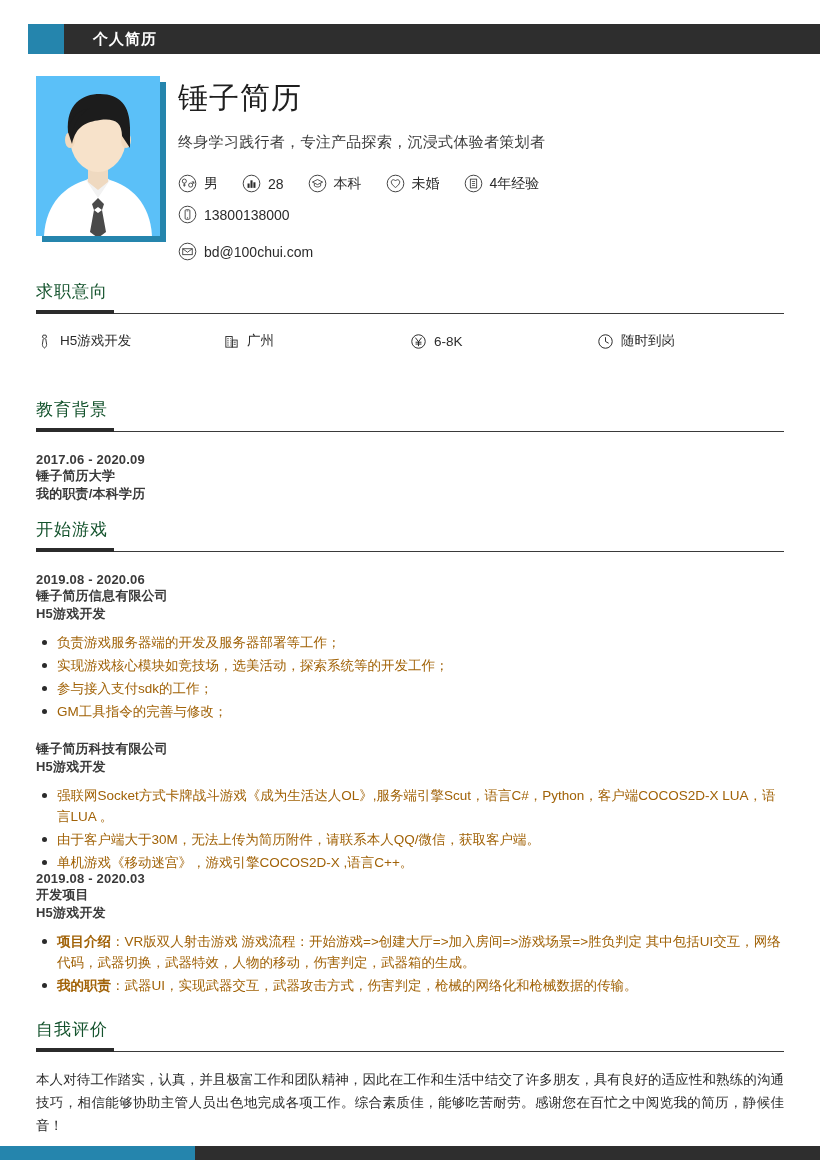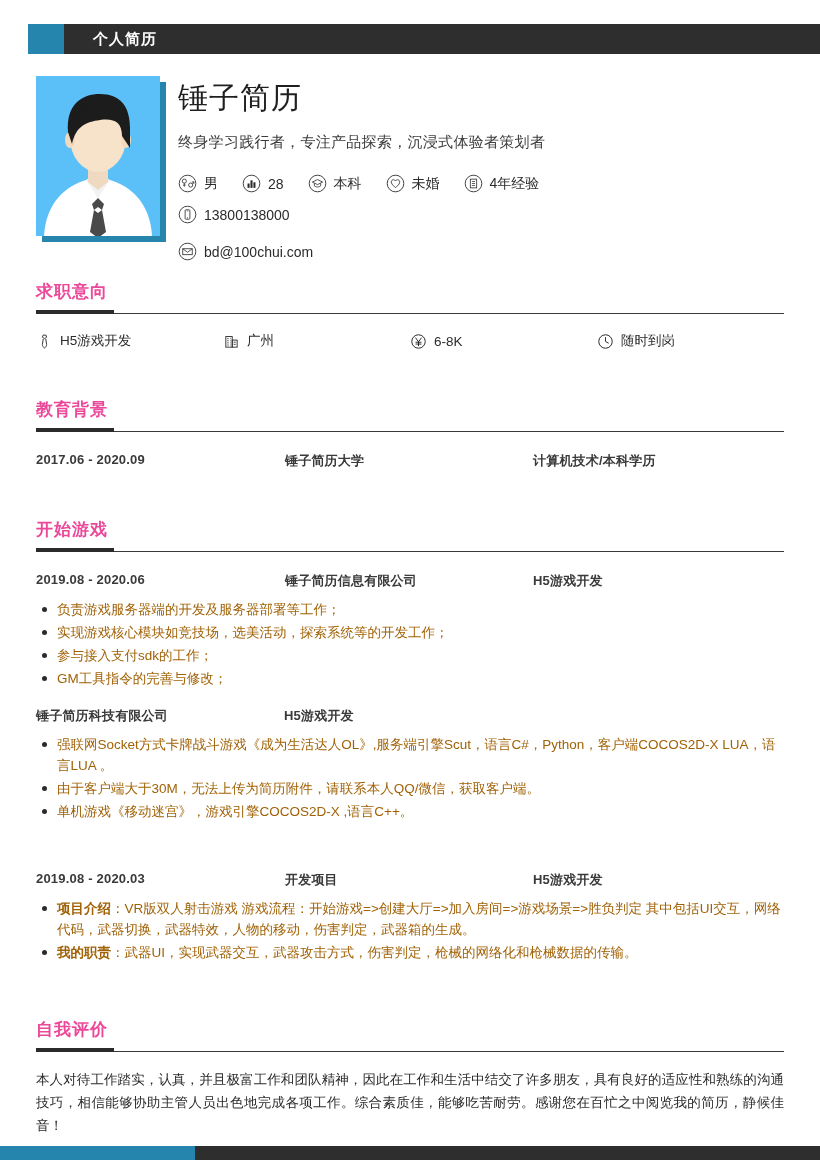--- a/index.html
+++ b/index.html
@@ -129,22 +129,22 @@
     position: absolute;
     left: 36px;
     width: 748px;
   }
   .section-head {
     position: relative;
     height: 34px;
   }
   .section-title {
     font-size: 17px;
-    font-weight: bold;
-    color: #ec4899;
+    font-weight: normal;
+    color: #14532d;
     letter-spacing: 1px;
     display: inline-block;
   }
   .rule-thin {
     position: absolute;
     left: 0;
     bottom: 0;
     width: 748px;
     height: 1px;
     background: #3a3a3a;
@@ -180,20 +180,21 @@
     color: #2b2b2b;
   }
 
   
   .entry-head {
     display: flex;
     font-size: 13px;
     font-weight: bold;
     color: #3a3a3a;
     letter-spacing: 0.2px;
+    flex-direction: column;
   }
   .col-date  { width: 249px; flex: none; }
   .col-org   { width: 248px; flex: none; }
   .col-role  { flex: 1; }
 
   ul.bullets {
     list-style: none;
     margin: 9px 0 0 0;
     padding: 0;
   }
@@ -398,21 +399,21 @@
 <div class="section" style="top:398px;">
   <div class="section-head">
     <span class="section-title">教育背景</span>
     <div class="rule-thin"></div>
     <div class="rule-thick" style="width:78px;"></div>
   </div>
 
   <div class="entry-head" style="margin-top:20px;">
     <span class="col-date">2017.06 - 2020.09</span>
     <span class="col-org">锤子简历大学</span>
-    <span class="col-role">计算机技术/本科学历</span>
+    <span class="col-role">我的职责/本科学历</span>
   </div>
 </div>
 
 <div class="section" style="top:518px;">
   <div class="section-head">
     <span class="section-title">开始游戏</span>
     <div class="rule-thin"></div>
     <div class="rule-thick" style="width:78px;"></div>
   </div>
 

